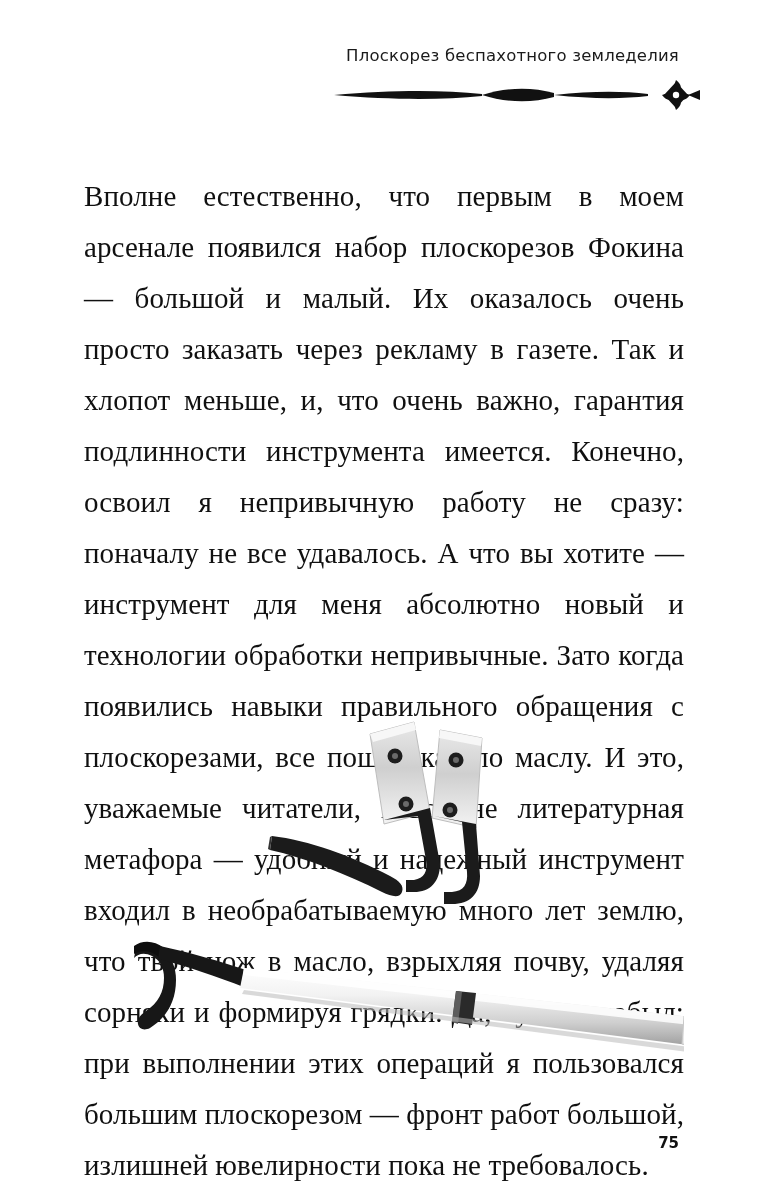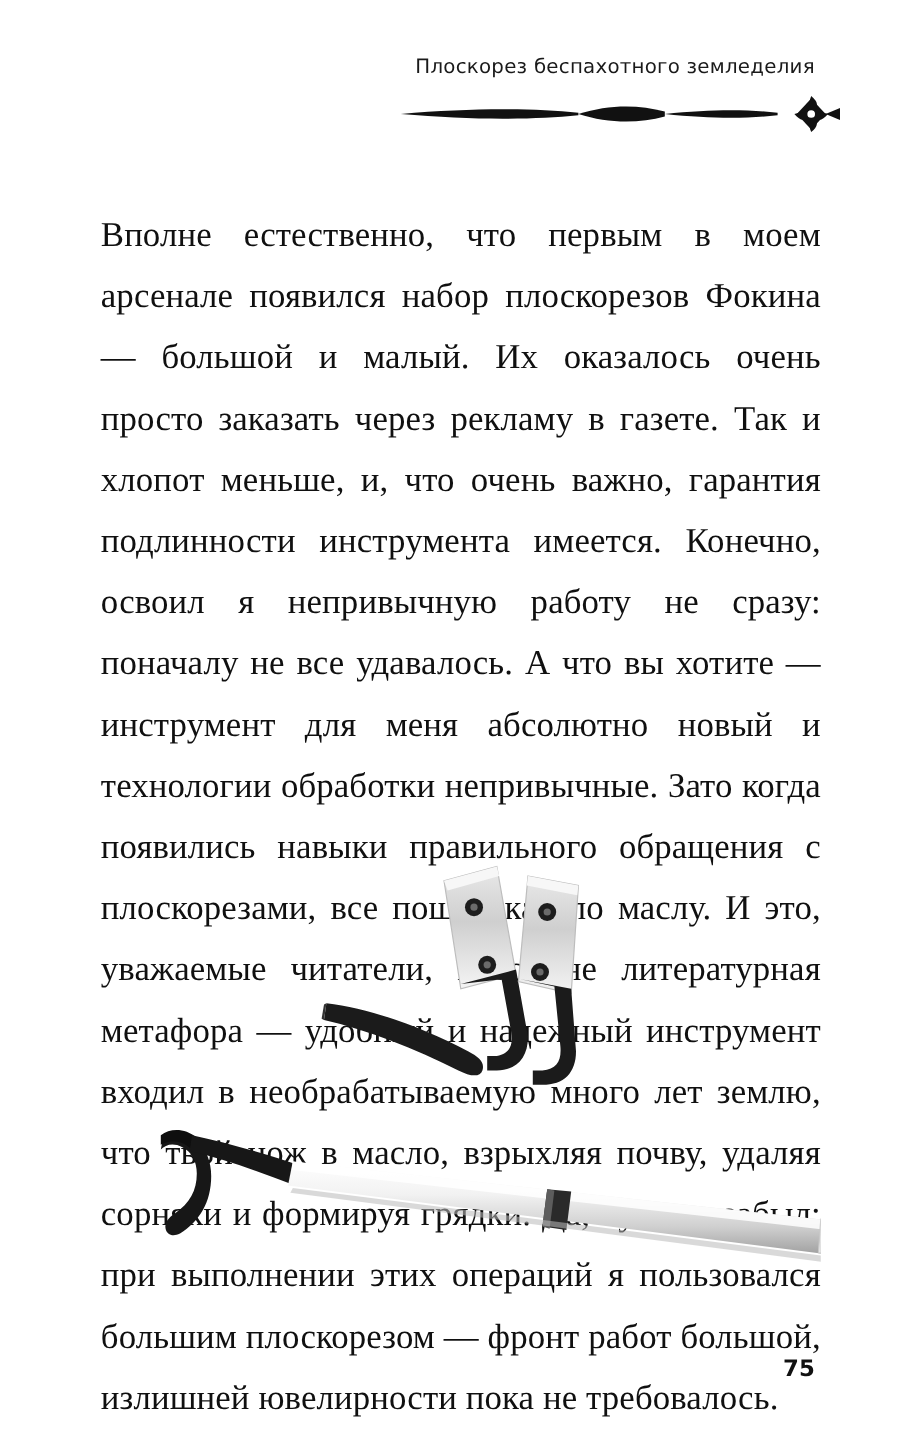--- a/index.html
+++ b/index.html
@@ -90,21 +90,21 @@
     font-weight: bold;
   }
 
   
   .folio {
     position: absolute;
     bottom: 48px;
     right: 84px;
     font-family: "DejaVu Sans", sans-serif;
     font-weight: bold;
-    font-size: 19px;
+    font-size: 15px;
     color: #111111;
   }
 </style>
 </head>
 <body>
 
 <div class="page">
 
   <div class="running-head">Плоскорез беспахотного  земледелия</div>
 

